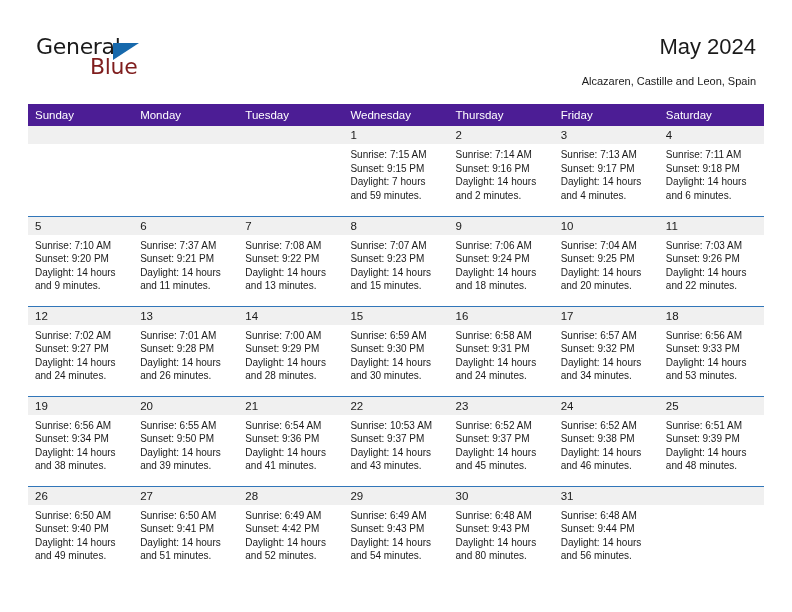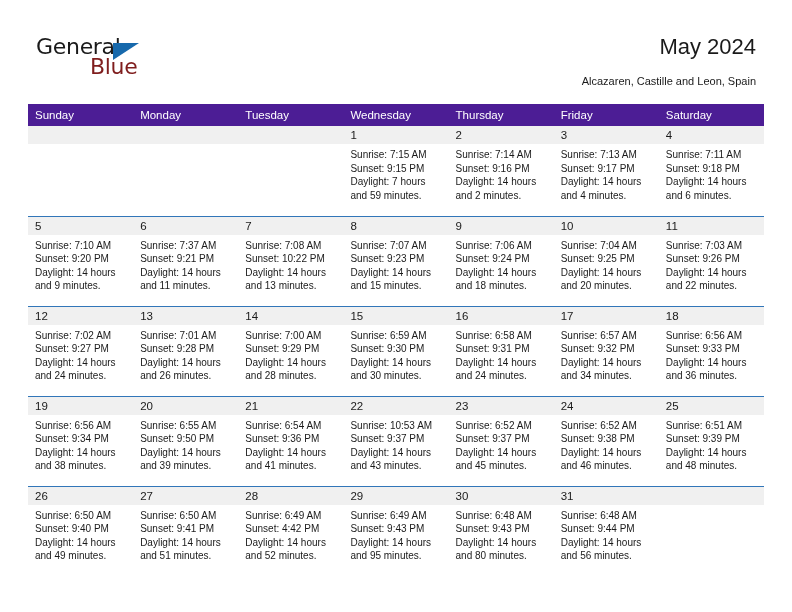--- a/index.html
+++ b/index.html
@@ -237,21 +237,21 @@
               <div>Sunrise: 7:37 AM</div>
               <div>Sunset: 9:21 PM</div>
               <div>Daylight: 14 hours</div>
               <div>and 11 minutes.</div>
             </div>
           </td>
           <td>
             <div class="daynum-band">7</div>
             <div class="cell-body">
               <div>Sunrise: 7:08 AM</div>
-              <div>Sunset: 10:22 PM</div>
+              <div>Sunset: 9:22 PM</div>
               <div>Daylight: 14 hours</div>
               <div>and 13 minutes.</div>
             </div>
           </td>
           <td>
             <div class="daynum-band">8</div>
             <div class="cell-body">
               <div>Sunrise: 7:07 AM</div>
               <div>Sunset: 9:23 PM</div>
               <div>Daylight: 14 hours</div>
@@ -340,21 +340,21 @@
               <div>Daylight: 14 hours</div>
               <div>and 34 minutes.</div>
             </div>
           </td>
           <td>
             <div class="daynum-band">18</div>
             <div class="cell-body">
               <div>Sunrise: 6:56 AM</div>
               <div>Sunset: 9:33 PM</div>
               <div>Daylight: 14 hours</div>
-              <div>and 36 minutes.</div>
+              <div>and 53 minutes.</div>
             </div>
           </td>
         </tr>
         <tr class="week-row">
           <td>
             <div class="daynum-band">19</div>
             <div class="cell-body">
               <div>Sunrise: 6:56 AM</div>
               <div>Sunset: 9:34 PM</div>
               <div>Daylight: 14 hours</div>
@@ -443,21 +443,21 @@
               <div>Daylight: 14 hours</div>
               <div>and 52 minutes.</div>
             </div>
           </td>
           <td>
             <div class="daynum-band">29</div>
             <div class="cell-body">
               <div>Sunrise: 6:49 AM</div>
               <div>Sunset: 9:43 PM</div>
               <div>Daylight: 14 hours</div>
-              <div>and 95 minutes.</div>
+              <div>and 54 minutes.</div>
             </div>
           </td>
           <td>
             <div class="daynum-band">30</div>
             <div class="cell-body">
               <div>Sunrise: 6:48 AM</div>
               <div>Sunset: 9:43 PM</div>
               <div>Daylight: 14 hours</div>
               <div>and 80 minutes.</div>
             </div>

